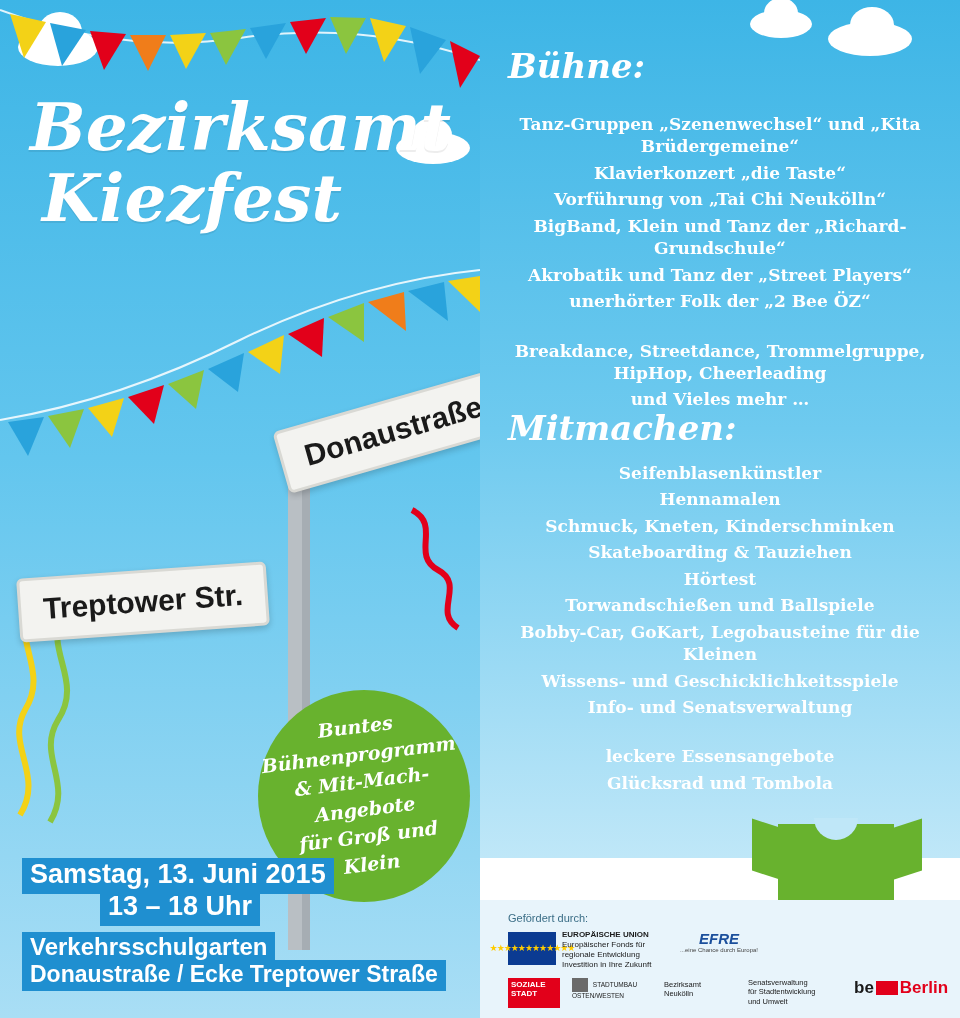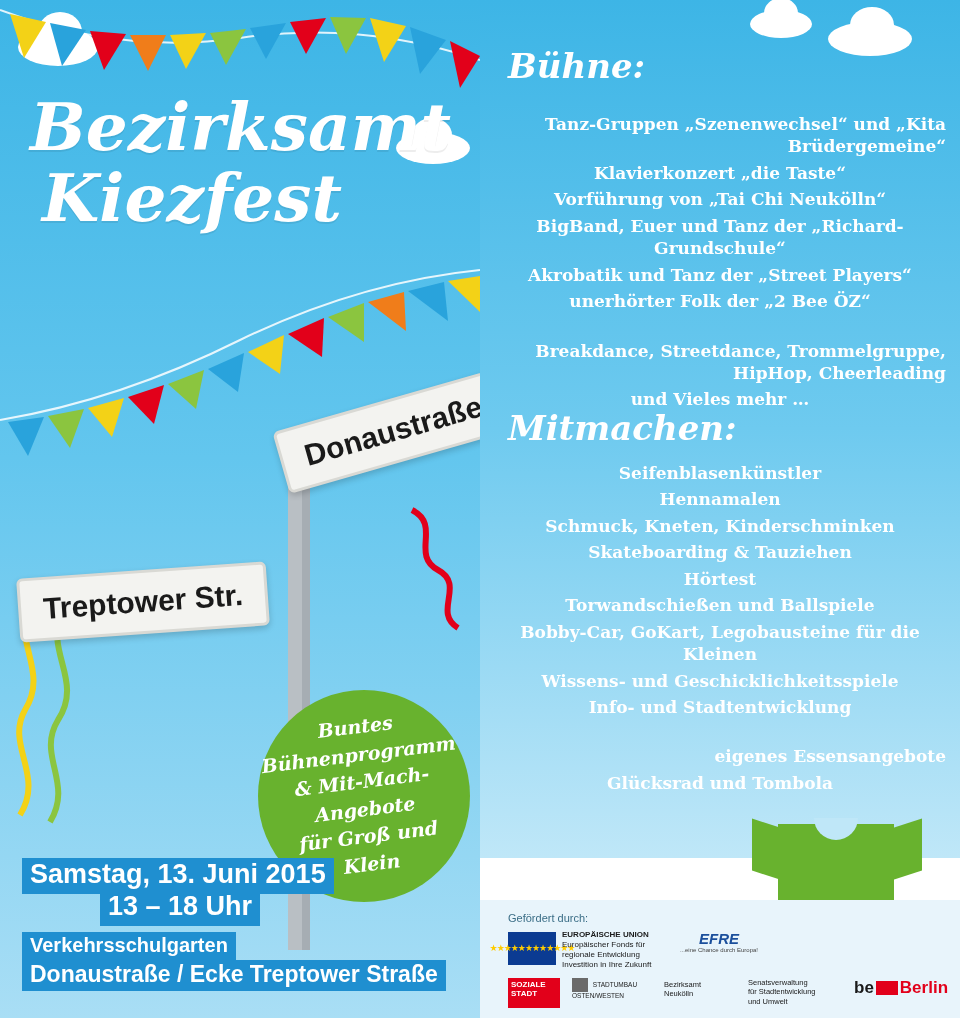--- a/index.html
+++ b/index.html
@@ -65,21 +65,21 @@
   }
 
   
   .barline{position:absolute;left:22px;}
   .barline span{
     display:inline-block;background:#1f8fd0;color:#fff;font-weight:bold;
     padding:2px 8px 4px 8px;line-height:1.1;
   }
   .d1{top:858px;font-size:27px;}
   .d2{top:890px;font-size:27px;left:100px;}
-  .d3{top:932px;font-size:20px;}
+  .d3{top:932px;font-size:24px;}
   .d4{top:960px;font-size:23px;}
 
   
   .right{
     position:absolute;left:480px;top:0;width:480px;height:858px;
     background:linear-gradient(#3db5e6 0%, #6ecaef 50%, #bfe7f8 100%);
     overflow:hidden;
   }
   .cloud.r1{left:270px;top:10px;width:62px;height:28px;}
   .cloud.r1:before{content:"";position:absolute;left:14px;top:-12px;width:34px;height:30px;background:#fff;border-radius:50%;}
@@ -90,21 +90,21 @@
     color:#ffffff;font-family:"DejaVu Serif", serif;font-style:italic;font-weight:bold;
     font-size:34px;margin:0 0 14px 28px;
   }
   .list{margin:0;padding:0;list-style:none;}
   .list li{
     color:#ffffff;font-family:"DejaVu Serif", serif;font-weight:bold;
     font-size:17px;line-height:1.32;margin-bottom:4px;padding:0 14px;
   }
   .al-c{text-align:center;}
   .al-r{text-align:center;}
-  .al-l{text-align:right;margin-top:27px;}
+  .al-l{text-align:center;margin-top:27px;}
 
   #stage-block{position:absolute;left:0;top:46px;width:480px;}
   #mit-block{position:absolute;left:0;top:408px;width:480px;}
 
   
   .tshirt{
     position:absolute;left:752px;top:798px;width:170px;height:160px;
   }
   .tshirt-body{
     position:absolute;left:26px;top:26px;width:116px;height:134px;background:#68b22e;
@@ -227,41 +227,41 @@
   <div class="right">
     <div class="cloud r1"></div>
     <div class="cloud r2"></div>
 
     <div id="stage-block">
       <div class="sec-head">Bühne:</div>
       <ul class="list" id="stage-list">
           <li class="al-l">Tanz-Gruppen „Szenenwechsel“ und „Kita Brüdergemeine“</li>
           <li class="al-r">Klavierkonzert „die Taste“</li>
           <li class="al-c">Vorführung von „Tai Chi Neukölln“</li>
-          <li class="al-c">BigBand, Euer und Tanz der „Richard-Grundschule“</li>
+          <li class="al-c">BigBand, Klein und Tanz der „Richard-Grundschule“</li>
           <li class="al-c">Akrobatik und Tanz der „Street Players“</li>
           <li class="al-r">unerhörter Folk der „2 Bee ÖZ“</li>
           <li class="al-l">Breakdance, Streetdance, Trommelgruppe, HipHop, Cheerleading</li>
           <li class="al-c">und Vieles mehr …</li>
         </ul>
     </div>
 
     <div id="mit-block">
       <div class="sec-head">Mitmachen:</div>
       <ul class="list" id="mit-list">
           <li class="al-c">Seifenblasenkünstler</li>
           <li class="al-c">Hennamalen</li>
           <li class="al-c">Schmuck, Kneten, Kinderschminken</li>
           <li class="al-c">Skateboarding &amp; Tauziehen</li>
           <li class="al-c">Hörtest</li>
           <li class="al-c">Torwandschießen und Ballspiele</li>
           <li class="al-c">Bobby-Car, GoKart, Legobausteine für die Kleinen</li>
           <li class="al-c">Wissens- und Geschicklichkeitsspiele</li>
-          <li class="al-r">Info- und Stadtentwicklung</li>
-          <li class="al-l">eigenes Essensangebote</li>
+          <li class="al-r">Info- und Senatsverwaltung</li>
+          <li class="al-l">leckere Essensangebote</li>
           <li class="al-c">Glücksrad und Tombola</li>
         </ul>
     </div>
   </div>
 
   <div class="tshirt">
     <div class="tshirt-sleeve-l"></div>
     <div class="tshirt-sleeve-r"></div>
     <div class="tshirt-body"></div>
     <div class="tshirt-neck"></div>

